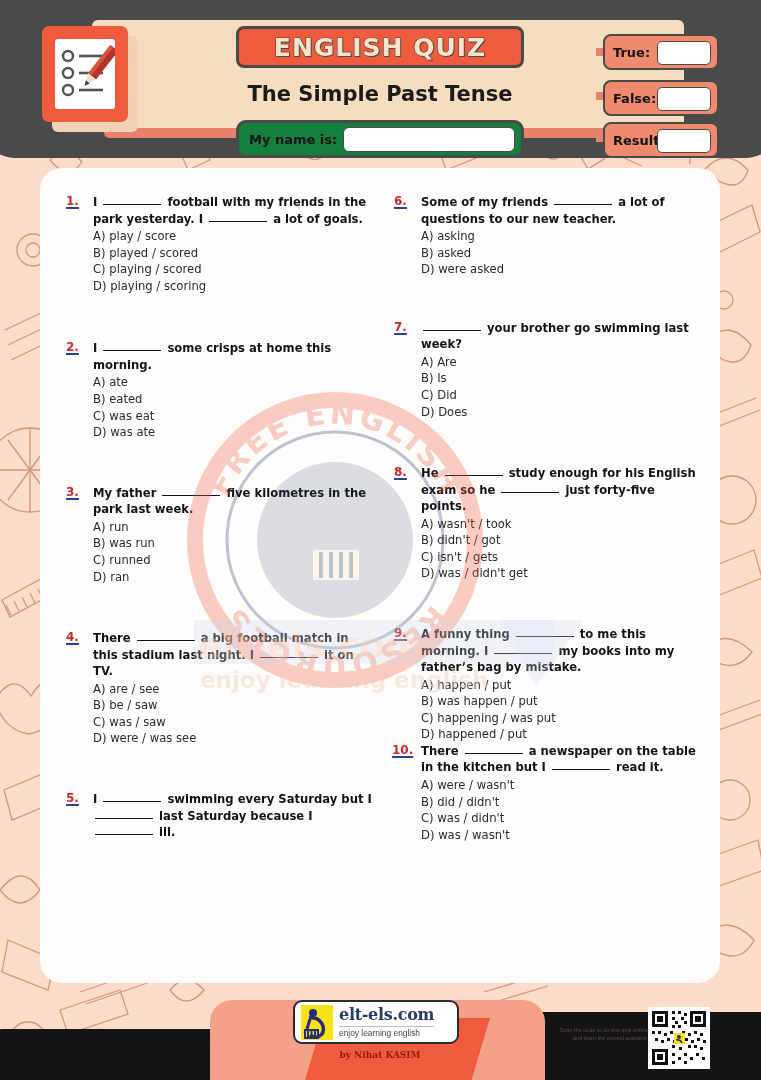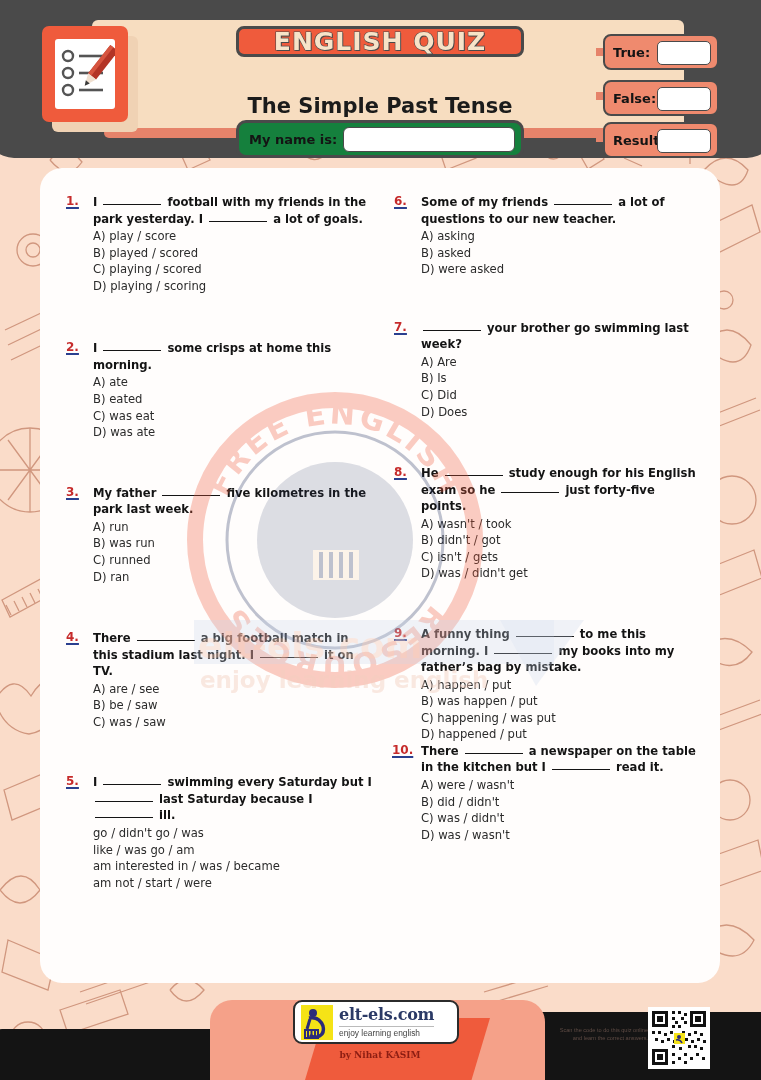--- a/index.html
+++ b/index.html
@@ -71,21 +71,21 @@
   .clipboard .cb-paper {
     position: absolute; left: 13px; top: 13px;
     width: 60px; height: 70px;
     background: #ffffff; border-radius: 3px;
   }
 
   
   .title-pill {
     position: absolute;
     left: 236px; top: 26px;
-    width: 288px; height: 31px;
+    width: 288px; height: 42px;
     background: #ef5b3c;
     border: 3px solid #4a4a4a;
     border-radius: 8px;
     z-index: 6;
     display: flex; align-items: center; justify-content: center;
   }
   .title-pill span {
     font-family: "DejaVu Sans", sans-serif;
     font-weight: bold;
     font-size: 25px;
@@ -98,21 +98,20 @@
   .subtitle {
     position: absolute;
     left: 236px; top: 78px;
     width: 288px; height: 32px;
     z-index: 6;
     display: flex; align-items: center; justify-content: center;
     font-family: "DejaVu Sans", sans-serif;
     font-weight: bold;
     font-size: 21px;
     color: #1b1b1b;
-    margin-top: 12px;
   }
 
   
   .name-box {
     position: absolute;
     left: 236px; top: 120px;
     width: 288px; height: 38px;
     background: #15803d;
     border: 3px solid #4a4a4a;
     border-radius: 10px;
@@ -498,32 +497,27 @@
           </div>
         </div>
 
         <div class="q" style="margin-top:45px">
           <div class="q-num">4.</div>
           <div class="q-stem">There <span class="blank"></span> a big football match in this stadium last night. I <span class="blank"></span> it on TV.</div>
           <div class="opts">
             <div class="opt">A) are / see</div>
             <div class="opt">B) be / saw</div>
             <div class="opt">C) was / saw</div>
+            <div class="opt">D) were / was see</div>
           </div>
         </div>
 
         <div class="q" style="margin-top:44px">
           <div class="q-num">5.</div>
           <div class="q-stem">I <span class="blank"></span> swimming every Saturday but I <span class="blank"></span> last Saturday because I <span class="blank"></span> ill.</div>
-          <div class="opts">
-            <div class="opt">go / didn't go / was</div>
-            <div class="opt">like / was go / am</div>
-            <div class="opt">am interested in / was / became</div>
-            <div class="opt">am not / start / were</div>
-          </div>
         </div>
 
       </div>
 
       <div class="col col-right">
 
         <div class="q" style="margin-top:12px">
           <div class="q-num">6.</div>
           <div class="q-stem">Some of my friends <span class="blank"></span> a lot of questions to our new teacher.</div>
           <div class="opts">

